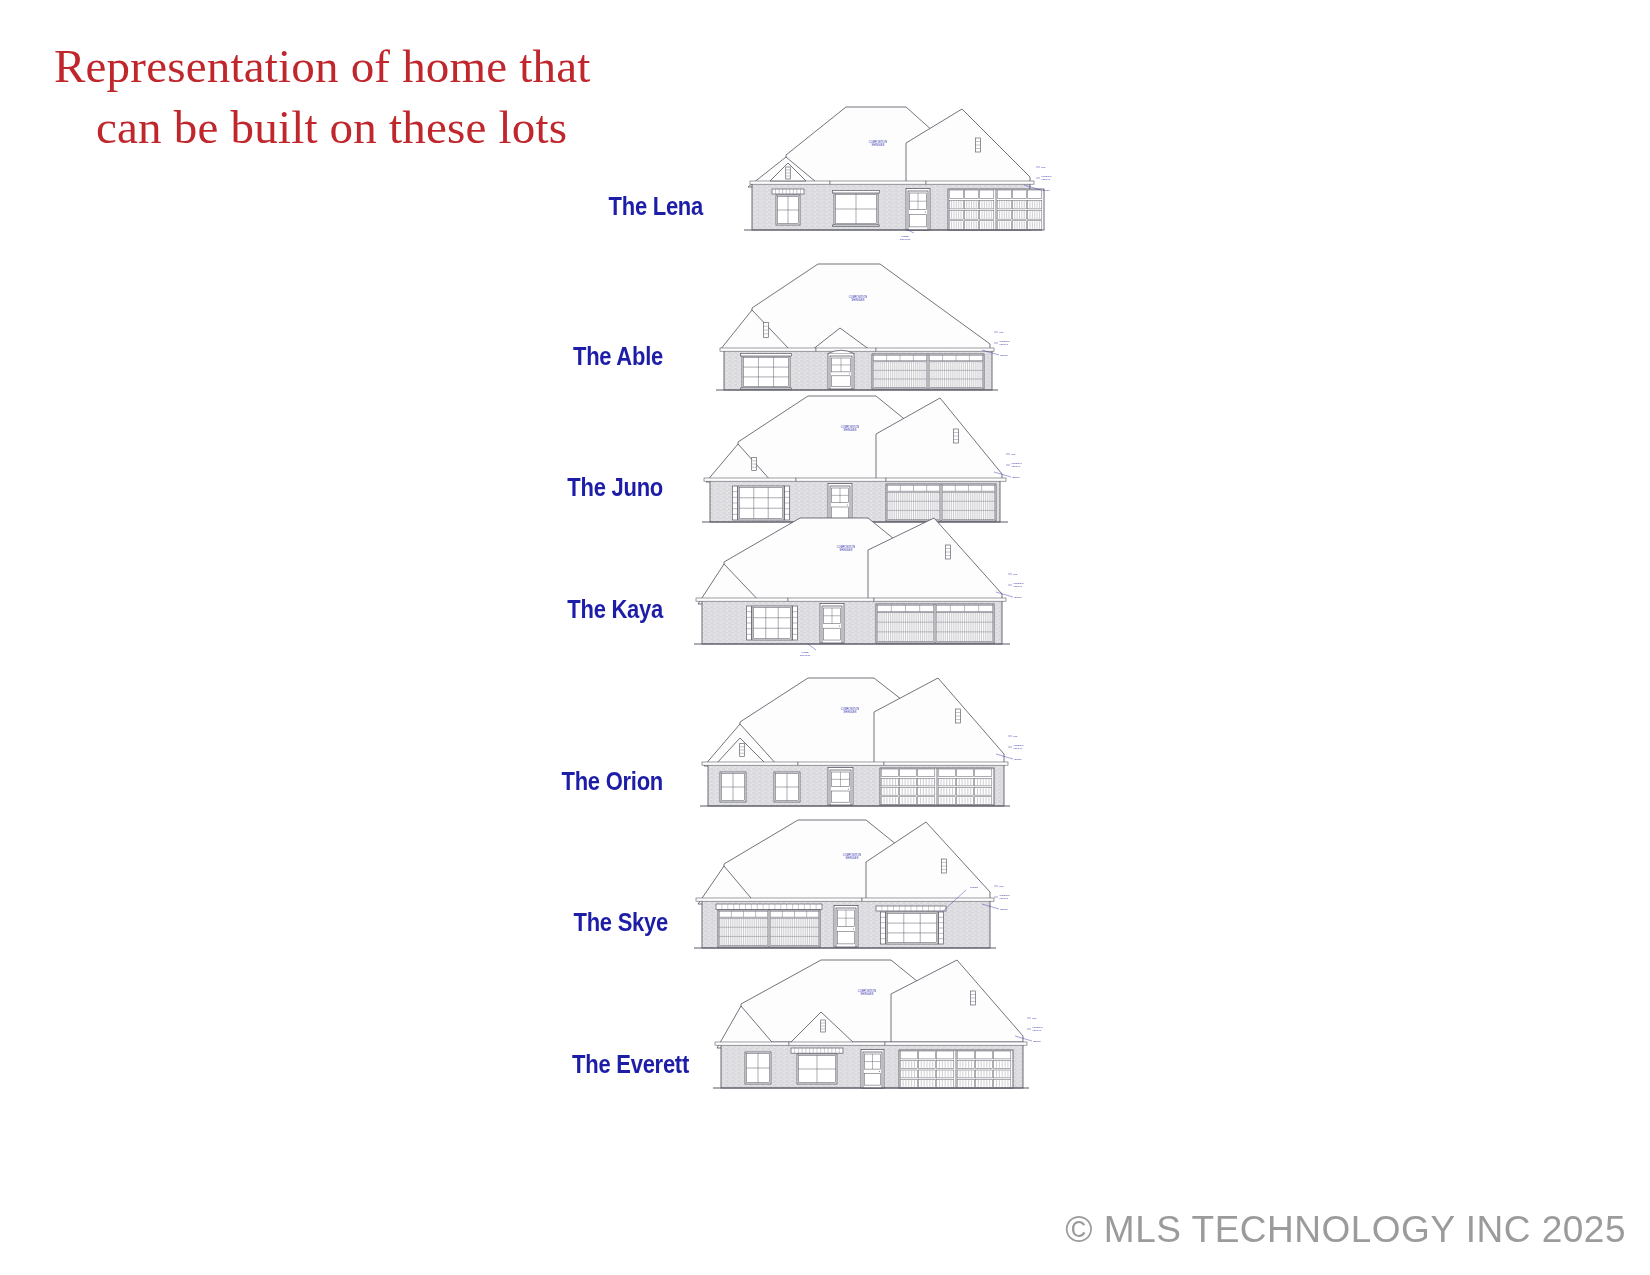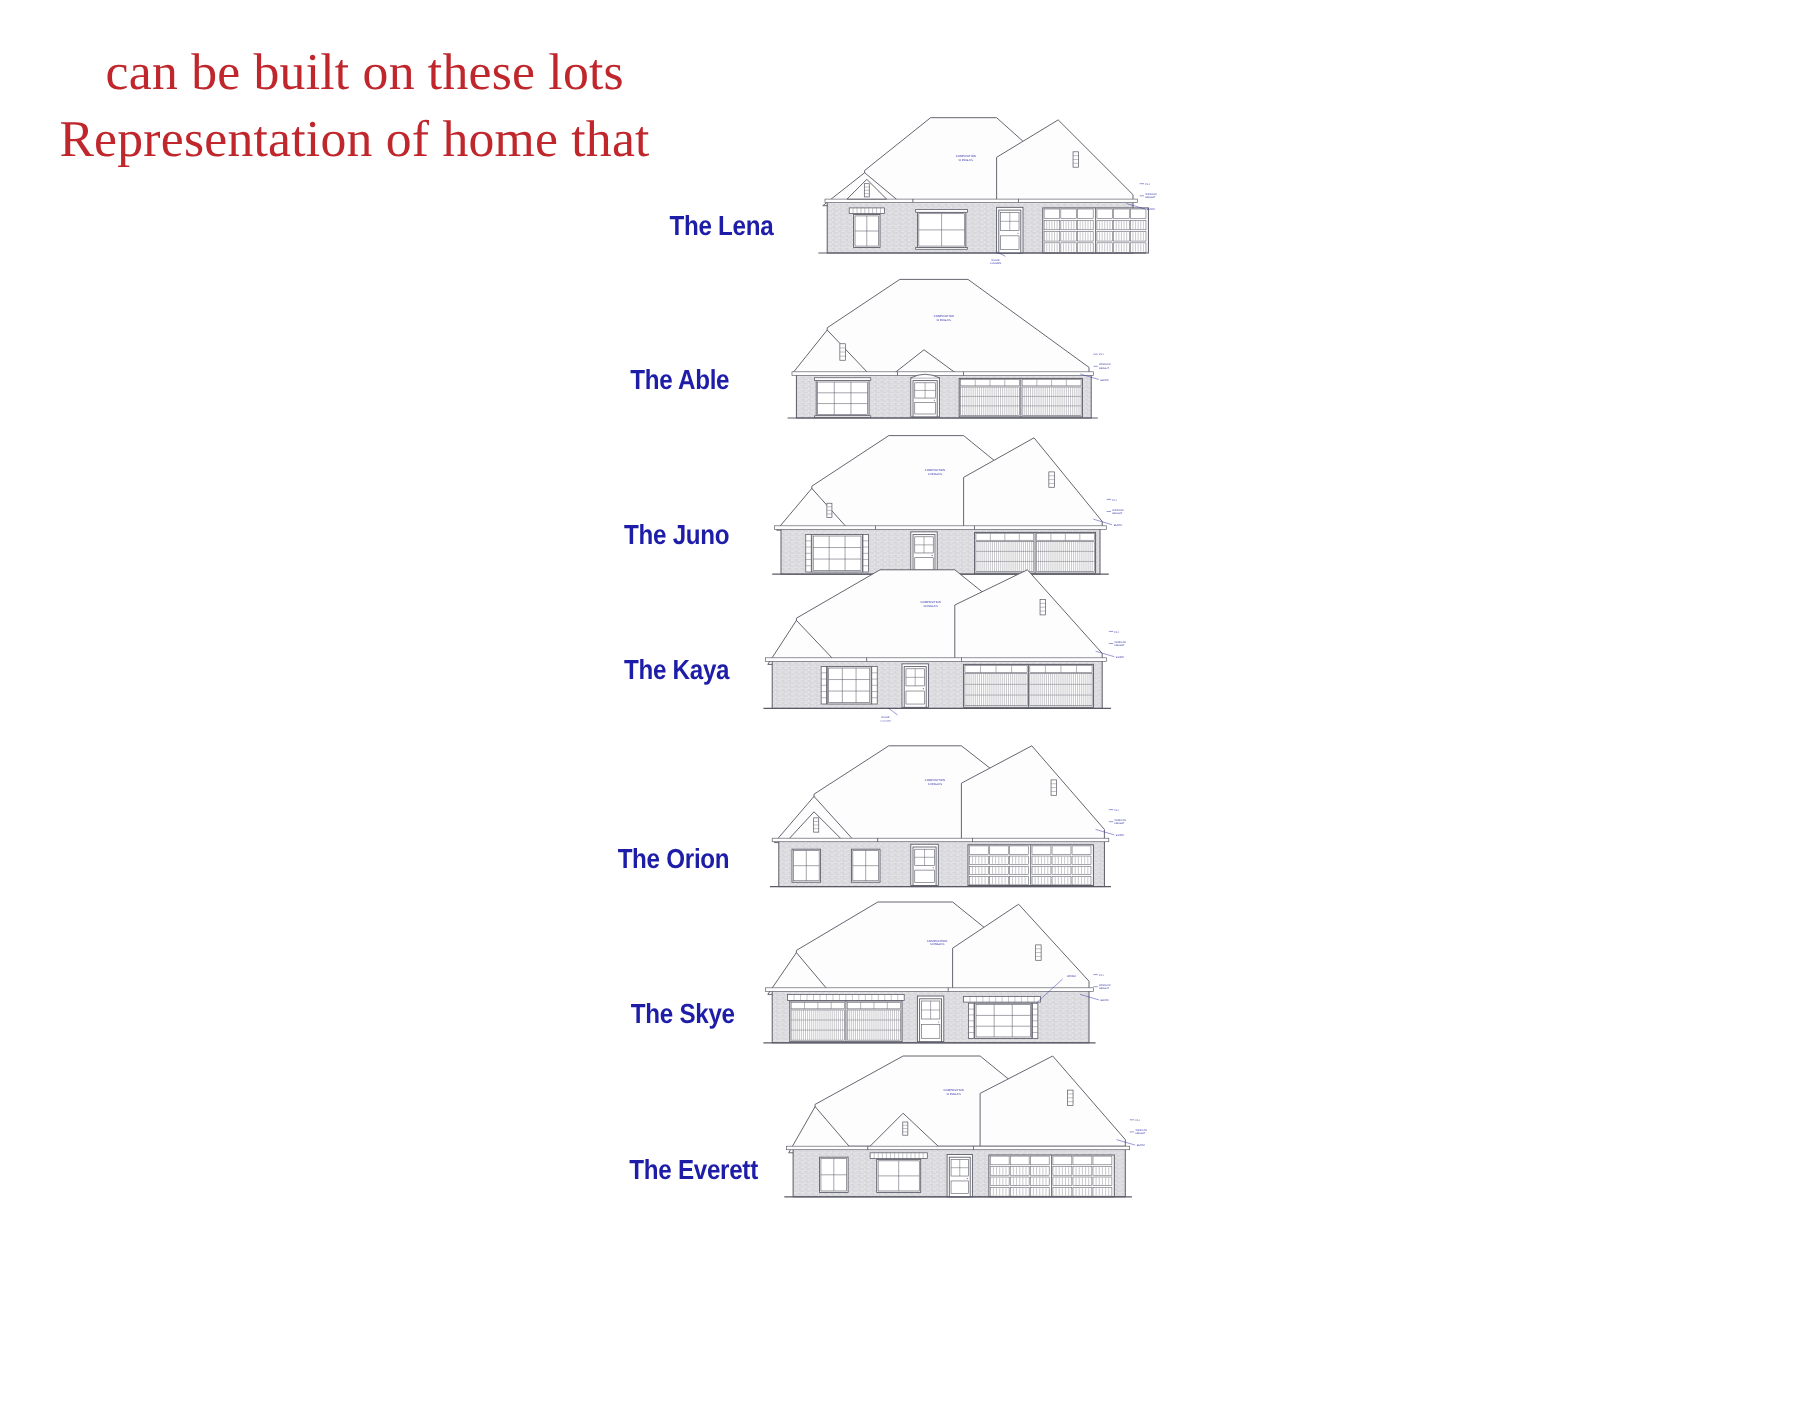--- a/index.html
+++ b/index.html
@@ -77,22 +77,22 @@
     letter-spacing: 0.5px;
     white-space: nowrap;
   }
 </style>
 </head>
 <body>
 
 <div id="page">
 
   <div id="title-block">
+    <div class="line l1">Representation of home that</div>
     <div class="line l2">can be built on these lots</div>
-    <div class="line l1">Representation of home that</div>
   </div>
 
   <div id="rows-host">
       <div class="model-row" style="top: 95px; margin-left: 40px;">
         <div class="model-label" style="top: 97px; left: 243px;">The Lena</div>
         <div class="elev-wrap">
           <svg width="340" height="152" viewBox="0 0 340 152">
             <defs>
               <pattern id="brick0" width="6" height="4" patternUnits="userSpaceOnUse">
                 <rect width="6" height="4" fill="#d8d8dc"></rect>
@@ -276,21 +276,21 @@
               <text x="311.2" y="73.1" font-size="2.5" font-family="Liberation Sans, sans-serif" fill="#3333aa" text-anchor="start">PLT</text>
               <line x1="306" y1="83" x2="310" y2="83" stroke="#3333aa" stroke-width="0.45"></line>
               <text x="311.2" y="82.2" font-size="2.4" font-family="Liberation Sans, sans-serif" fill="#3333aa" text-anchor="start">WINDOW</text>
               <text x="311.2" y="85" font-size="2.4" font-family="Liberation Sans, sans-serif" fill="#3333aa" text-anchor="start">HEIGHT</text>
               <line x1="294" y1="90" x2="311" y2="95" stroke="#3333aa" stroke-width="0.45"></line>
               <text x="312.4" y="96" font-size="2.5" font-family="Liberation Sans, sans-serif" fill="#3333aa" text-anchor="start">BRICK</text>
             </g>
           </svg>
         </div>
       </div>
-      <div class="model-row" style="top: 240px;">
+      <div class="model-row" style="top: 250px;">
         <div class="model-label" style="top: 92px; left: 243px;">The Able</div>
         <div class="elev-wrap">
           <svg width="340" height="152" viewBox="0 0 340 152">
             <defs>
               <pattern id="brick1" width="6" height="4" patternUnits="userSpaceOnUse">
                 <rect width="6" height="4" fill="#d8d8dc"></rect>
                 <path d="M0 0H6M0 2H6M3 0V2M0 2V4M6 2V4M1.5 2V4" stroke="#ffffff" stroke-width="0.5" opacity="0.85"></path>
                 <path d="M0 .25H6M0 2.25H6" stroke="#b6b6bd" stroke-width="0.35" opacity="0.7"></path>
               </pattern>
               <pattern id="shng1" width="7" height="5" patternUnits="userSpaceOnUse">
@@ -1237,13 +1237,14 @@
               <text x="321.2" y="78.2" font-size="2.4" font-family="Liberation Sans, sans-serif" fill="#3333aa" text-anchor="start">WINDOW</text>
               <text x="321.2" y="81" font-size="2.4" font-family="Liberation Sans, sans-serif" fill="#3333aa" text-anchor="start">HEIGHT</text>
               <line x1="304" y1="86" x2="321" y2="91" stroke="#3333aa" stroke-width="0.45"></line>
               <text x="322.4" y="92" font-size="2.5" font-family="Liberation Sans, sans-serif" fill="#3333aa" text-anchor="start">BRICK</text>
             </g>
           </svg>
         </div>
       </div>
     </div>
 
+  <div id="watermark">© MLS TECHNOLOGY INC 2025</div>
 </div>
 
 </body></html>

